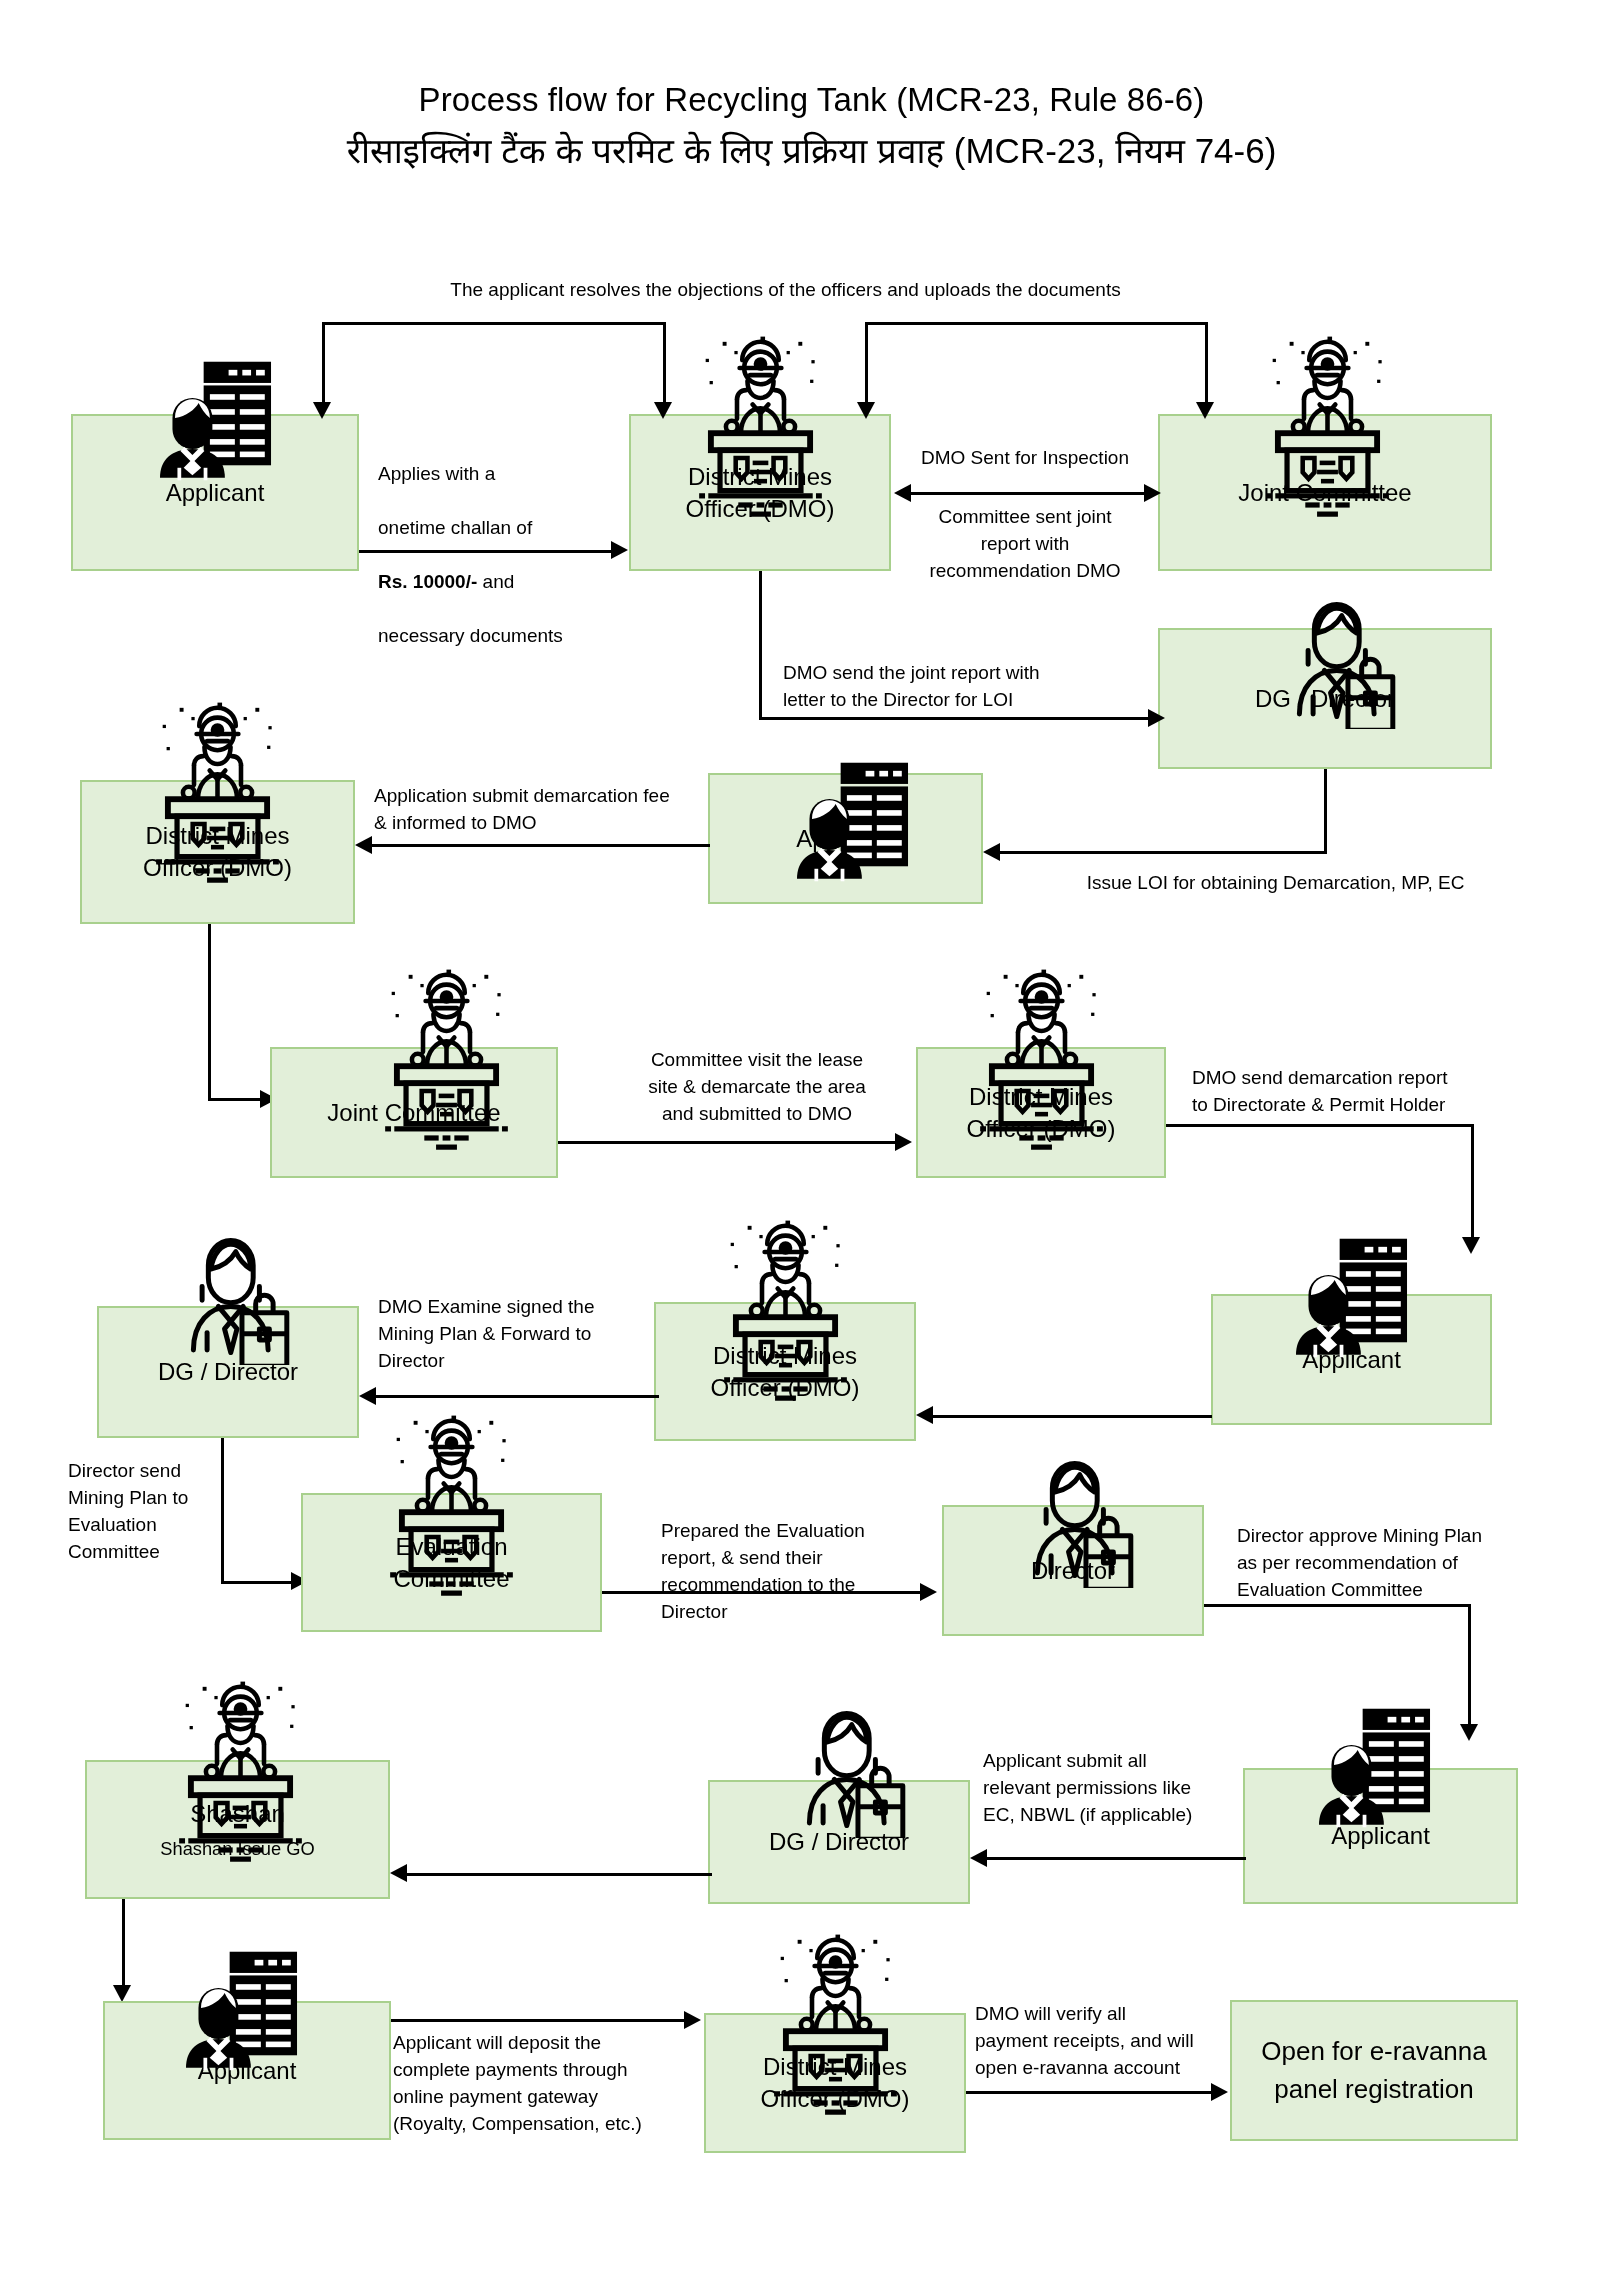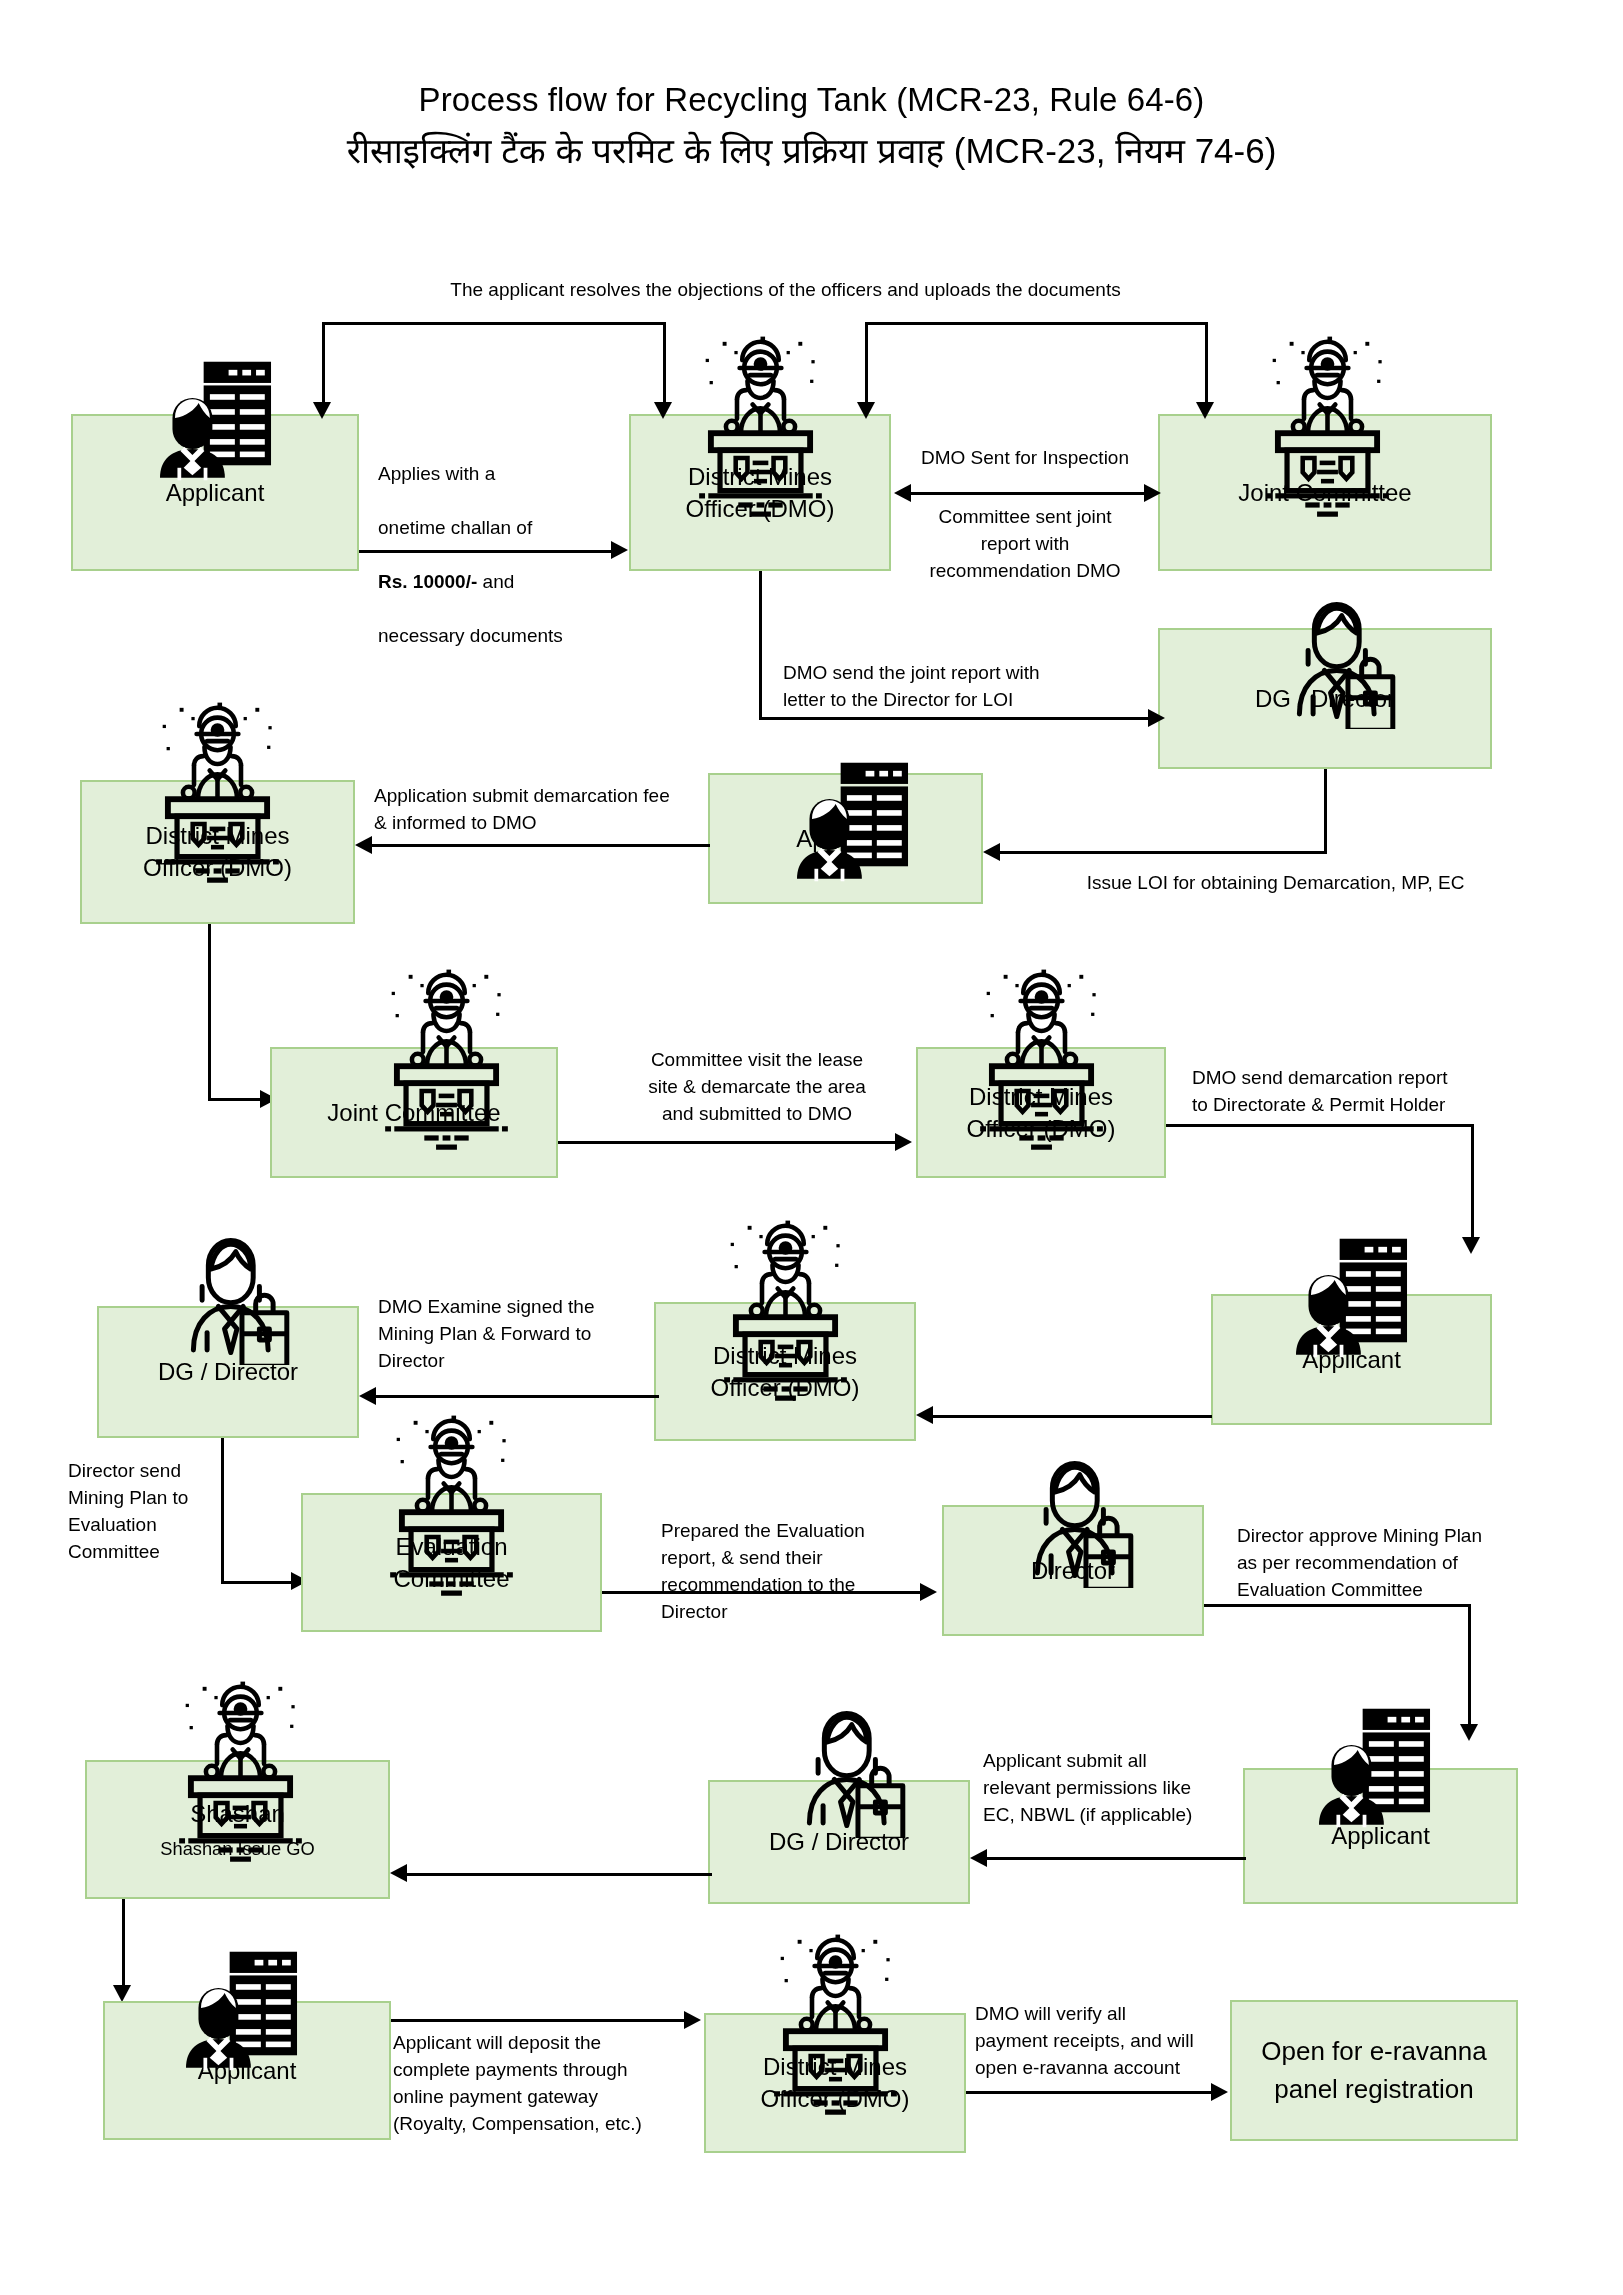--- a/index.html
+++ b/index.html
@@ -35,21 +35,21 @@
   .cap{position:absolute;font-size:19px;line-height:1.42;color:#000;white-space:pre-line;}
   .cap.c{text-align:center;}
   .cap b{font-weight:700;}
 </style>
 </head>
 <body>
 
 <div id="page">
 
   <div class="title-wrap">
-    <div class="title-en">Process flow for Recycling Tank (MCR-23, Rule 64-6)</div>
+    <div class="title-en">Process flow for Recycling Tank (MCR-23, Rule 86-6)</div>
     <div class="title-hi">रीसाइक्लिंग टैंक के परमिट के लिए प्रक्रिया प्रवाह (MCR-23, नियम 74-6)</div>
   </div>
 
   <svg width="0" height="0" style="position:absolute" aria-hidden="true">
     <defs>
 
       <g id="g-podium">
         <g fill="none" stroke="#000" stroke-width="7" stroke-linecap="round" stroke-linejoin="round">
           <circle cx="100" cy="52" r="25"></circle>
           <path d="M68 52h64"></path>

